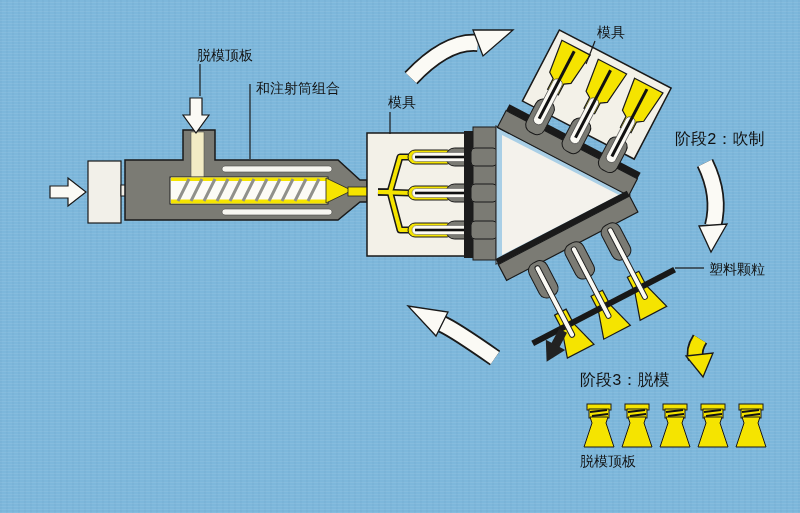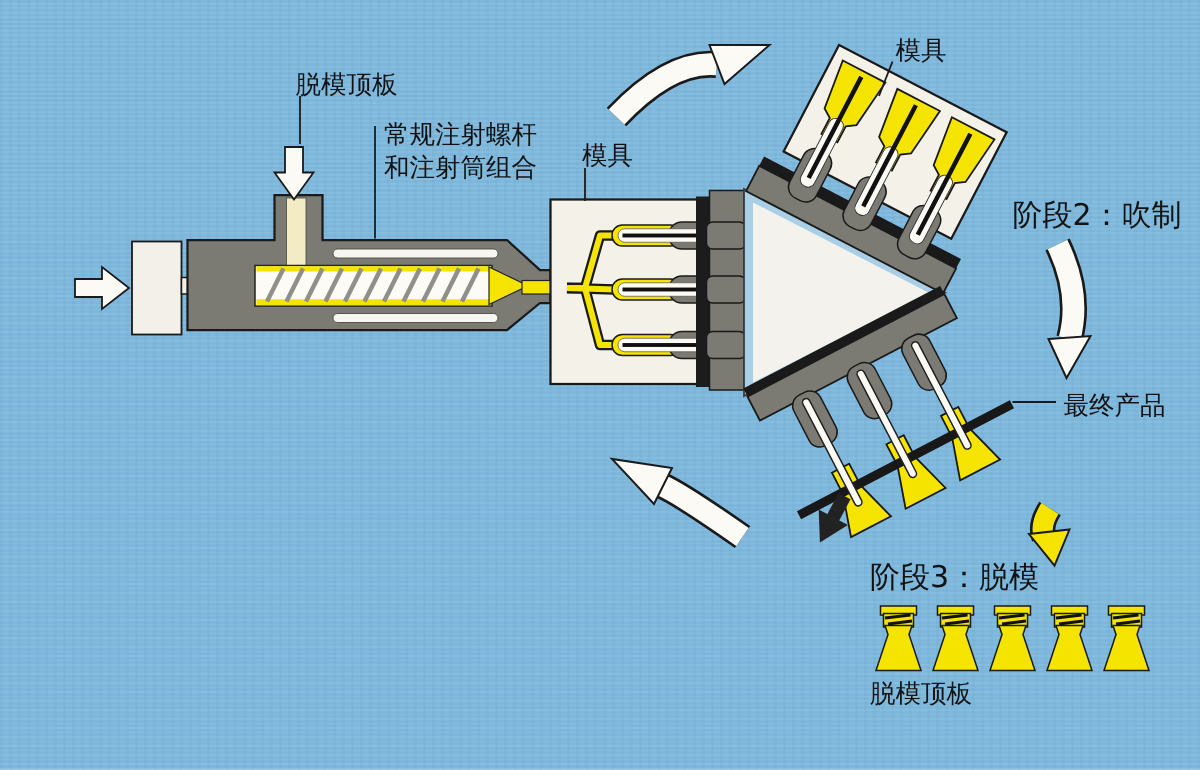--- a/index.html
+++ b/index.html
@@ -9,23 +9,23 @@
     background:#7db7db;
     background-image:
       repeating-linear-gradient(0deg, rgba(255,255,255,.07) 0 1px, rgba(0,0,0,0) 1px 3px),
       repeating-linear-gradient(90deg, rgba(70,120,160,.06) 0 2px, rgba(0,0,0,0) 2px 6px);
     font-family:"DejaVu Sans","Liberation Sans",sans-serif;
   }
   svg{position:absolute;left:0;top:0;}
   .lbl{
     position:absolute;color:#121212;white-space:nowrap;
     font-family:"DejaVu Sans","Liberation Sans",sans-serif;
-    font-size:17px;line-height:1.3;
+    font-size:14px;line-height:1.3;
   }
-  .stage{font-size:20px;}
+  .stage{font-size:16px;font-family:Liberation Mono, monospace;}
 </style>
 </head>
 <body>
 
 <div class="scene">
 
 <svg width="800" height="513" viewBox="0 0 800 513">
 
   <g>
 
@@ -225,22 +225,21 @@
     <line x1="200" y1="64" x2="200" y2="96"></line>
     <line x1="250" y1="84" x2="250" y2="159"></line>
     <line x1="390" y1="112" x2="390" y2="134"></line>
     <line x1="595" y1="41" x2="586" y2="64"></line>
     <line x1="675" y1="268" x2="704" y2="268"></line>
   </g>
 </svg>
 
   <div class="lbl" style="left:197px;top:46px">脱模顶板</div>
   <div class="lbl" style="left:256px;top:79px">
-    <div>常规注射螺杆</div>
     <div>和注射筒组合</div>
   </div>
   <div class="lbl" style="left:388px;top:93px">模具</div>
   <div class="lbl" style="left:597px;top:23px">模具</div>
   <div class="lbl stage" style="left:675px;top:130px">阶段2：吹制</div>
   <div class="lbl stage" style="left:580px;top:371px">阶段3：脱模</div>
-  <div class="lbl" style="left:709px;top:260px">最终产品</div>
+  <div class="lbl" style="left:709px;top:260px">塑料颗粒</div>
   <div class="lbl" style="left:580px;top:452px">脱模顶板</div>
 </div>
 
 </body></html>

